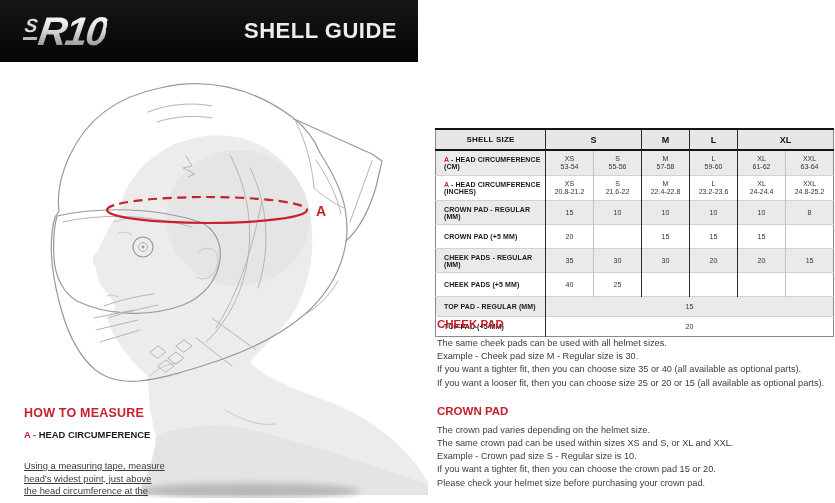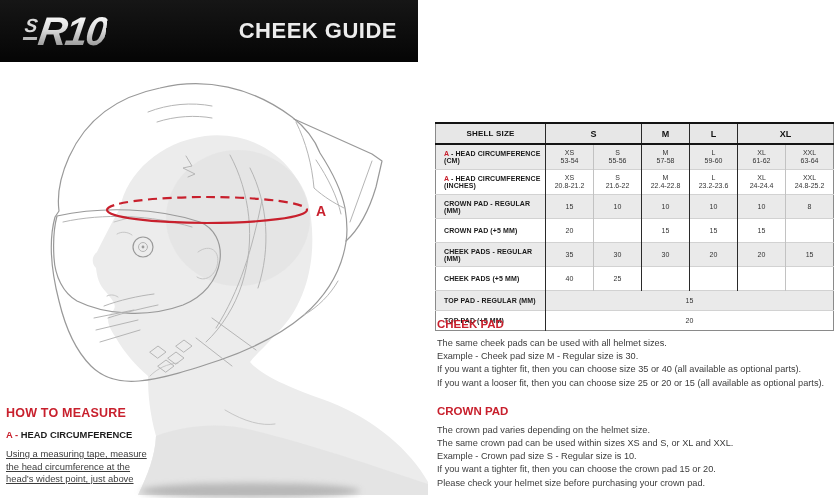--- a/index.html
+++ b/index.html
@@ -39,28 +39,28 @@
   .illustration { position:absolute; left:0; top:70px; width:430px; height:428px; }
   .hl  { stroke:#999999; stroke-width:1.2; fill:none; stroke-linecap:round; stroke-linejoin:round; }
   .hl2 { stroke:#b5b5b5; stroke-width:1;   fill:none; stroke-linecap:round; stroke-linejoin:round; }
   .face { stroke:#c6c6c6; stroke-width:1;  fill:none; stroke-linecap:round; }
   .redline  { stroke:var(--red); stroke-width:2.2; fill:none; }
   .redlabel { fill:var(--red); font-weight:bold; font-size:14px; font-family:"Liberation Sans",sans-serif; }
 
   :root { --red:#c8202d; --ink:#1c1c1c; --body:#3c3c3c; }
 
   
-  .htm { position:absolute; left:6px; top:406px; width:190px; }
+  .htm { position:absolute; left:24px; top:406px; width:190px; }
   .htm-heading { color:var(--red); font-size:12.5px; font-weight:bold; margin:0 0 9px 0; letter-spacing:0.2px; }
-  .htm-point { font-size:9.4px; font-weight:bold; color:var(--ink); margin:0 0 8px 0; }
+  .htm-point { font-size:9.4px; font-weight:bold; color:var(--ink); margin:0 0 20px 0; }
   .htm-point .red { color:var(--red); }
   .htm-line { font-size:9.4px; color:var(--body); line-height:12.6px; white-space:nowrap;text-decoration:underline; }
 
   
-  .tblwrap { position:absolute; left:435px; top:122px; }
+  .tblwrap { position:absolute; left:435px; top:128px; }
   table.size-table {
     border-collapse:collapse; table-layout:fixed; width:398px;
     border:1px solid #8a8a8a; border-top:2px solid #141414;
   }
   .size-table col.c-label { width:110px; }
   .size-table col.c-val   { width:48px; }
   .size-table th, .size-table td { padding:0; margin:0; text-align:center; vertical-align:middle; }
   .size-table thead th {
     height:19px; font-size:9px; font-weight:bold; color:#111;
     background:#e7e7e7; border-bottom:2px solid #141414;
@@ -91,21 +91,21 @@
 </head>
 <body>
 
 <div class="canvas">
 
   <div class="topbar">
     <div class="logo">
       <span class="logo-s">S</span>
       <span class="logo-main">R10</span>
     </div>
-    <div class="size-guide-title">CHEEK GUIDE</div>
+    <div class="size-guide-title">SHELL GUIDE</div>
   </div>
 
   <svg class="illustration" viewBox="0 0 430 428">
     <defs>
       <filter id="soft" x="-40%" y="-200%" width="180%" height="500%">
         <feGaussianBlur stdDeviation="3"></feGaussianBlur>
       </filter>
     </defs>
 
     <path fill="#ececec" d="M120,138 C127,103 160,72 205,66 C258,60 303,94 311,148 C317,196 303,240 274,266
@@ -165,22 +165,22 @@
     <text class="redlabel" x="316" y="146">A</text>
   </svg>
 
   <div class="htm">
     <div class="htm-heading">HOW TO MEASURE</div>
     <div class="htm-point">
       <span class="red">A -</span>
       <span>HEAD CIRCUMFERENCE</span>
     </div>
     <div class="htm-line">Using a measuring tape, measure</div>
+    <div class="htm-line">head’s widest point, just above</div>
     <div class="htm-line">the head circumference at the</div>
-    <div class="htm-line">head’s widest point, just above</div>
   </div>
 
   <div class="tblwrap">
     <table class="size-table">
       <colgroup>
         <col class="c-label">
           <col class="c-val">
           <col class="c-val">
           <col class="c-val">
         <col class="c-val">

